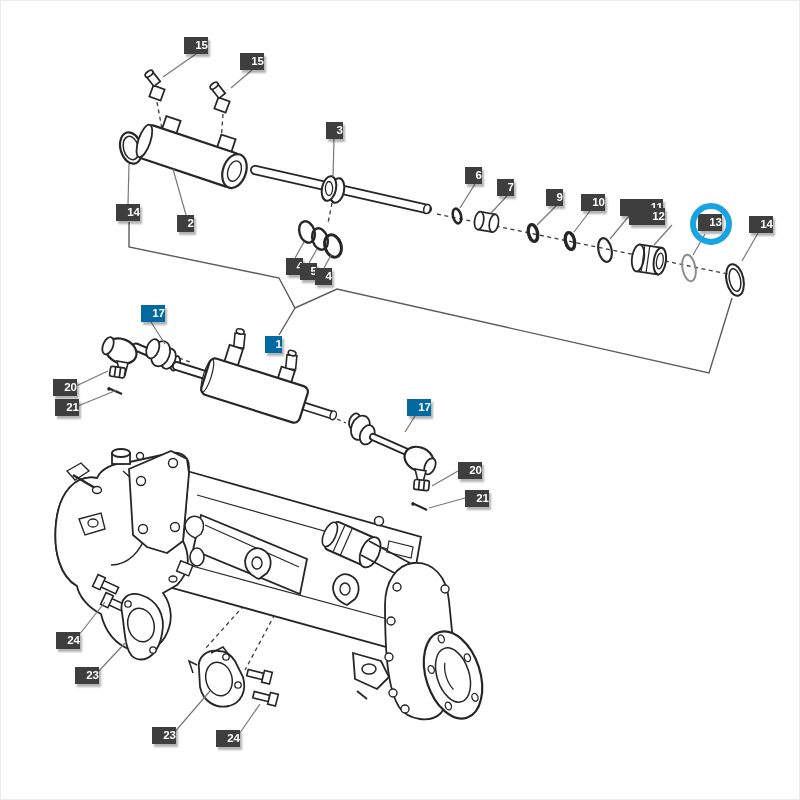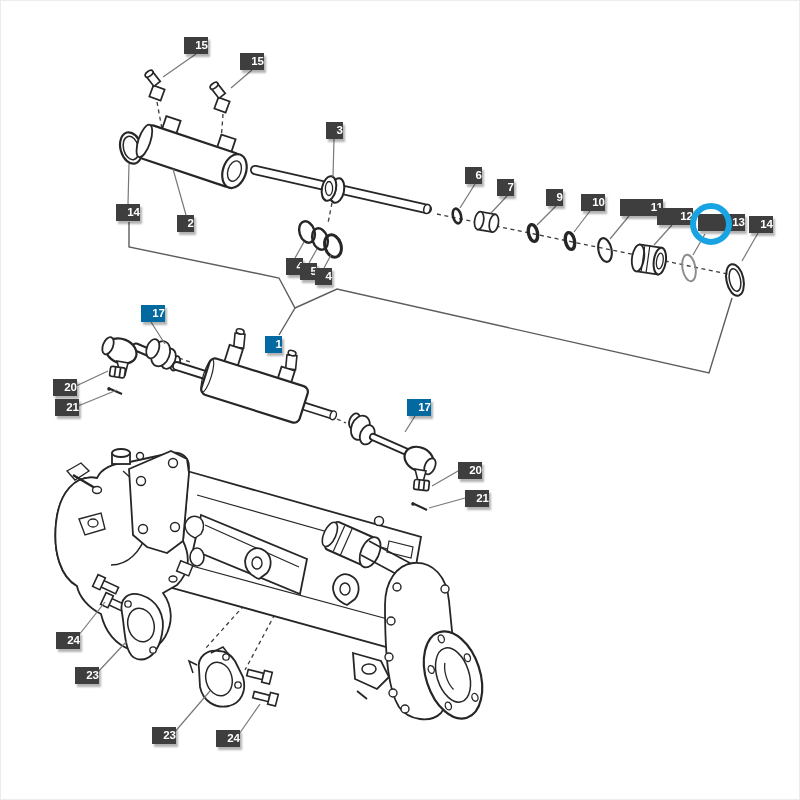--- a/index.html
+++ b/index.html
@@ -350,22 +350,22 @@
       <div class="plabel" style="left: 115px; top: 203px; width: 24px;">14</div>
       <div class="plabel" style="left: 176px; top: 214px; width: 17px;">2</div>
       <div class="plabel" style="left: 285px; top: 257px; width: 17px;">4</div>
       <div class="plabel" style="left: 299px; top: 262px; width: 17px;">5</div>
       <div class="plabel" style="left: 314px; top: 267px; width: 17px;">4</div>
       <div class="plabel" style="left: 464px; top: 166px; width: 17px;">6</div>
       <div class="plabel" style="left: 496px; top: 178px; width: 17px;">7</div>
       <div class="plabel" style="left: 545px; top: 188px; width: 17px;">9</div>
       <div class="plabel" style="left: 580px; top: 193px; width: 24px;">10</div>
       <div class="plabel" style="left: 619px; top: 198px; width: 43px;">11</div>
-      <div class="plabel" style="left: 656px; top: 207px; width: 36px;">12</div>
-      <div class="plabel" style="left: 697px; top: 213px; width: 47px;">13</div>
+      <div class="plabel" style="left: 628px; top: 207px; width: 36px;">12</div>
+      <div class="plabel" style="left: 697px; top: 213px; width: 24px;">13</div>
       <div class="ring13" style="width: 30px; height: 30px; border-width: 6.5px; border-color: rgb(24, 163, 226); left: 689px; top: 202px;"></div>
       <div class="plabel" style="left: 748px; top: 215px; width: 24px;">14</div>
       <div class="plabel highlight" style="left: 140px; top: 304px; width: 24px;">17</div>
       <div class="plabel highlight" style="left: 264px; top: 335px; width: 17px;">1</div>
       <div class="plabel" style="left: 52px; top: 378px; width: 24px;">20</div>
       <div class="plabel" style="left: 54px; top: 398px; width: 24px;">21</div>
       <div class="plabel highlight" style="left: 406px; top: 398px; width: 24px;">17</div>
       <div class="plabel" style="left: 457px; top: 461px; width: 24px;">20</div>
       <div class="plabel" style="left: 464px; top: 489px; width: 24px;">21</div>
       <div class="plabel" style="left: 55px; top: 631px; width: 24px;">24</div>

